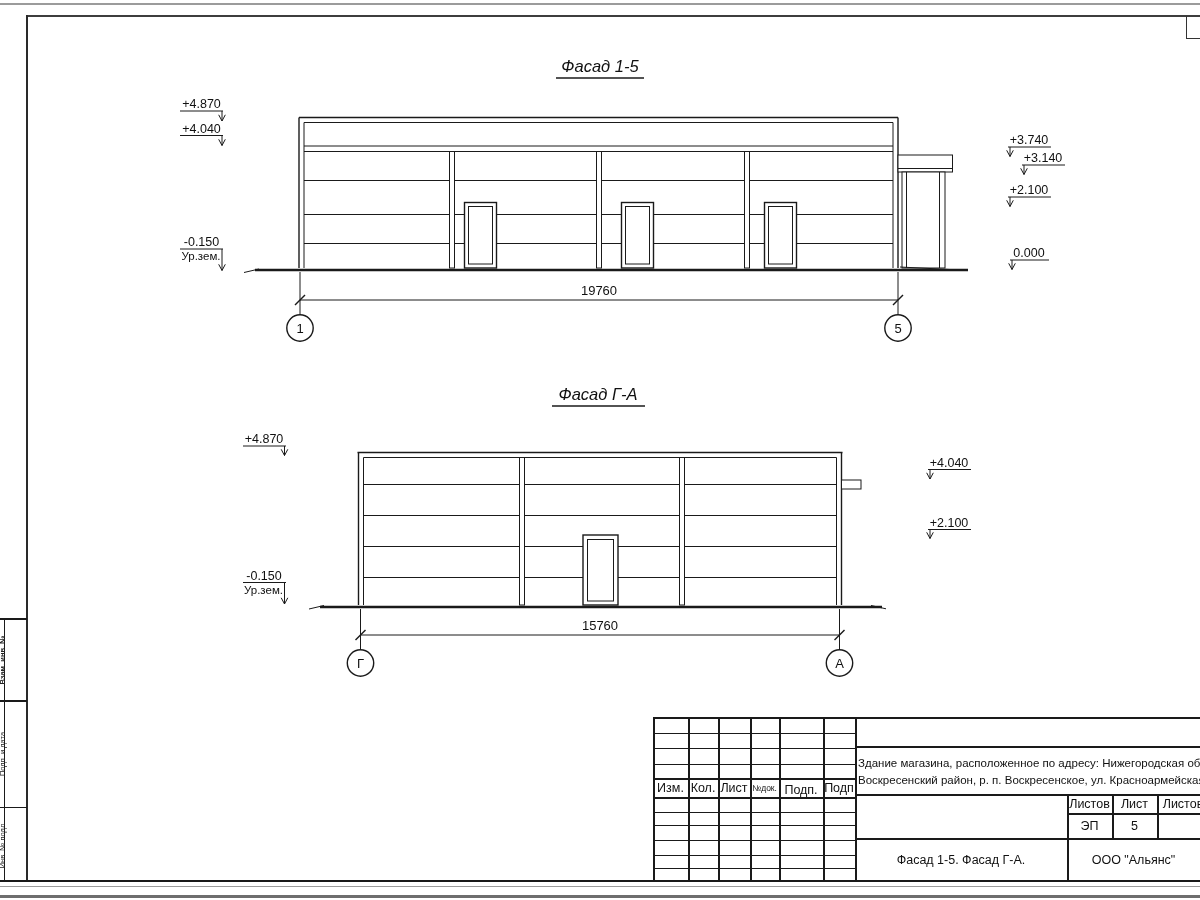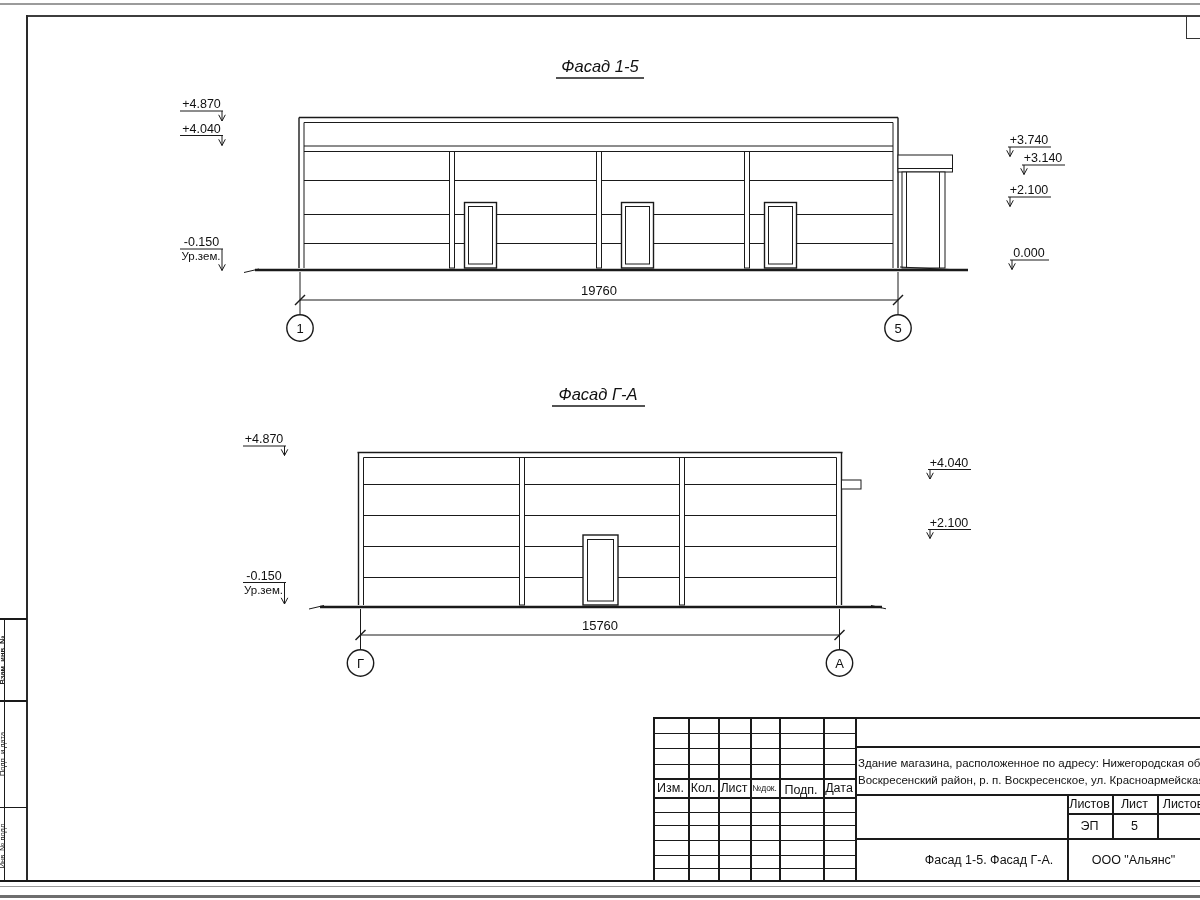--- a/index.html
+++ b/index.html
@@ -247,38 +247,38 @@
     <div class="hl" style="left:0;top:108px;width:202px;"></div>
     <div class="hl" style="left:0;top:123px;width:202px;"></div>
     <div class="hl" style="left:0;top:138px;width:202px;"></div>
     <div class="hl" style="left:0;top:151px;width:202px;"></div>
 
     <div class="cell" style="left:0;top:61px;width:35px;height:19px;">Изм.</div>
     <div class="cell" style="left:35px;top:61px;width:30px;height:19px;">Кол.</div>
     <div class="cell" style="left:65px;top:61px;width:32px;height:19px;">Лист</div>
     <div class="cell small" style="left:97px;top:61px;width:29px;height:19px;">№док.</div>
     <div class="cell" style="left:126px;top:61px;width:44px;height:24px;">Подп.</div>
-    <div class="cell" style="left:170px;top:61px;width:32px;height:19px;">Дата</div>
+    <div class="cell" style="left:170px;top:61px;width:32px;height:19px;">Подп</div>
 
     <div class="hl" style="left:202px;top:29px;width:345px;height:1.5px;"></div>
     <div class="hl" style="left:202px;top:77px;width:345px;height:2px;"></div>
     <div class="hl" style="left:414px;top:96px;width:133px;height:1.5px;"></div>
     <div class="hl" style="left:202px;top:121px;width:345px;height:2px;"></div>
     <div class="vl" style="left:414px;top:77px;width:2px;height:88px;"></div>
     <div class="vl" style="left:459px;top:77px;width:1.5px;height:44px;"></div>
     <div class="vl" style="left:504px;top:77px;width:1.5px;height:44px;"></div>
 
     <div style="position:absolute;left:205px;top:38px;width:342px;height:38px;overflow:visible;">
       <div class="objtext" style="left:0;top:0;">Здание магазина, расположенное по адресу: Нижегородская область</div>
       <div class="objtext" style="left:0;top:17px;">Воскресенский район, р. п. Воскресенское, ул. Красноармейская, д. 1</div>
     </div>
 
     <div class="cell" style="left:414px;top:77px;width:45px;height:19px;">Листов</div>
     <div class="cell" style="left:459px;top:77px;width:45px;height:19px;">Лист</div>
     <div class="cell" style="left:504px;top:77px;width:52px;height:19px;">Листов</div>
     <div class="cell" style="left:414px;top:96px;width:45px;height:25px;">ЭП</div>
     <div class="cell" style="left:459px;top:96px;width:45px;height:25px;">5</div>
 
-    <div class="cell" style="left:202px;top:121px;width:212px;height:43px;padding-left:28px;">Фасад 1-5. Фасад Г-А.</div>
+    <div class="cell" style="left:202px;top:121px;width:212px;height:43px;">Фасад 1-5. Фасад Г-А.</div>
     <div class="cell" style="left:414px;top:121px;width:133px;height:43px;">ООО "Альянс"</div>
   </div>
 
 </div>
 
 </body></html>

